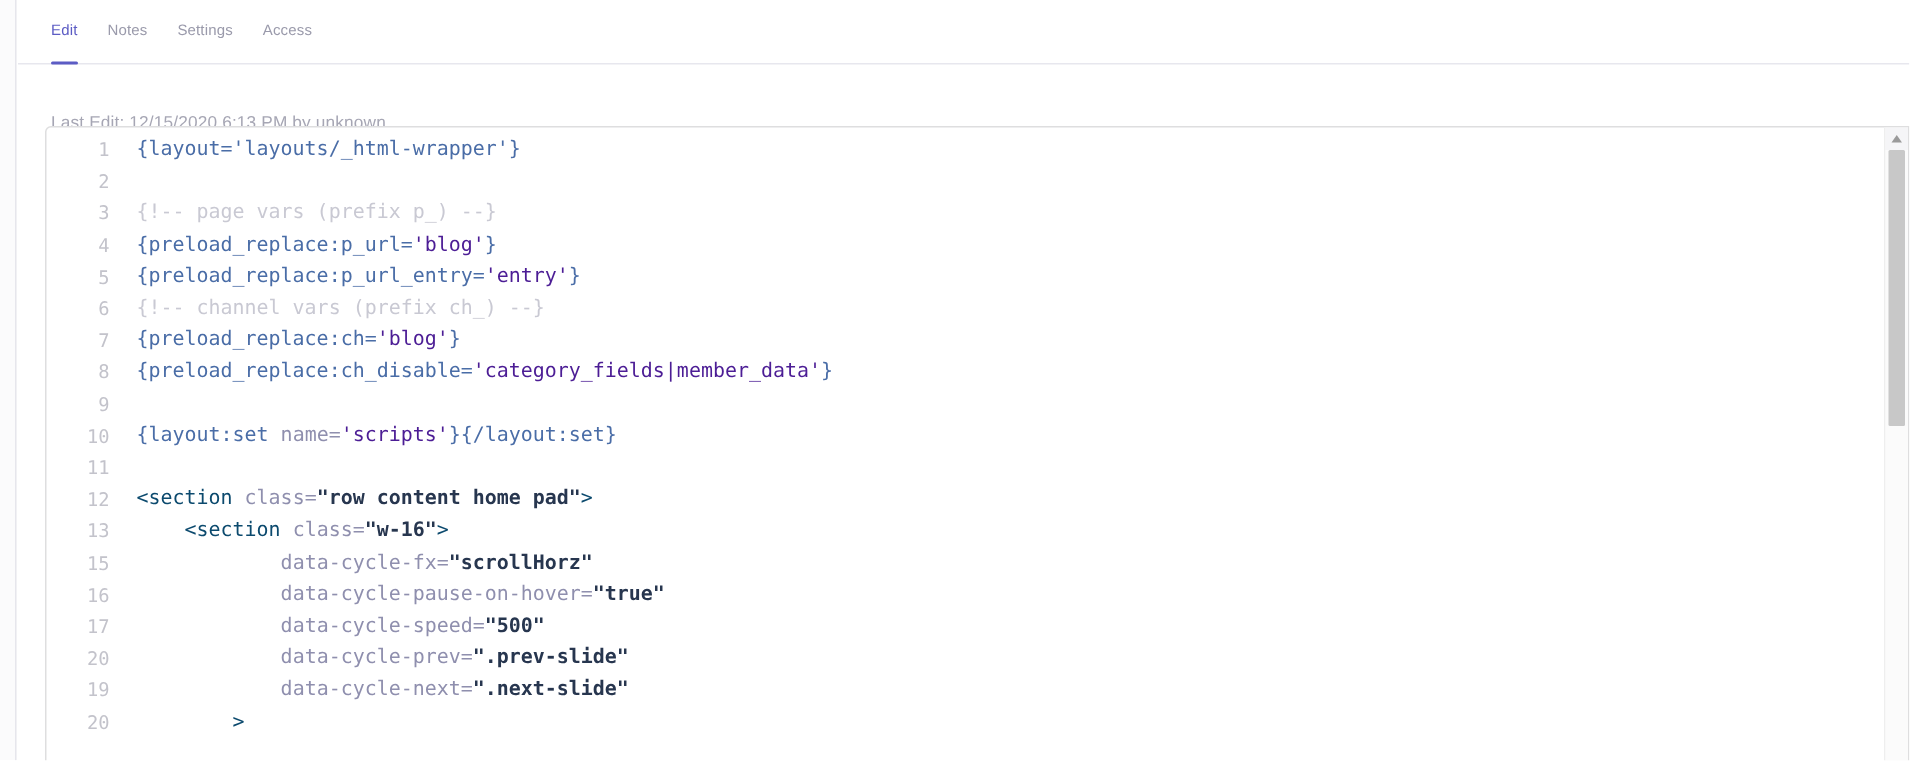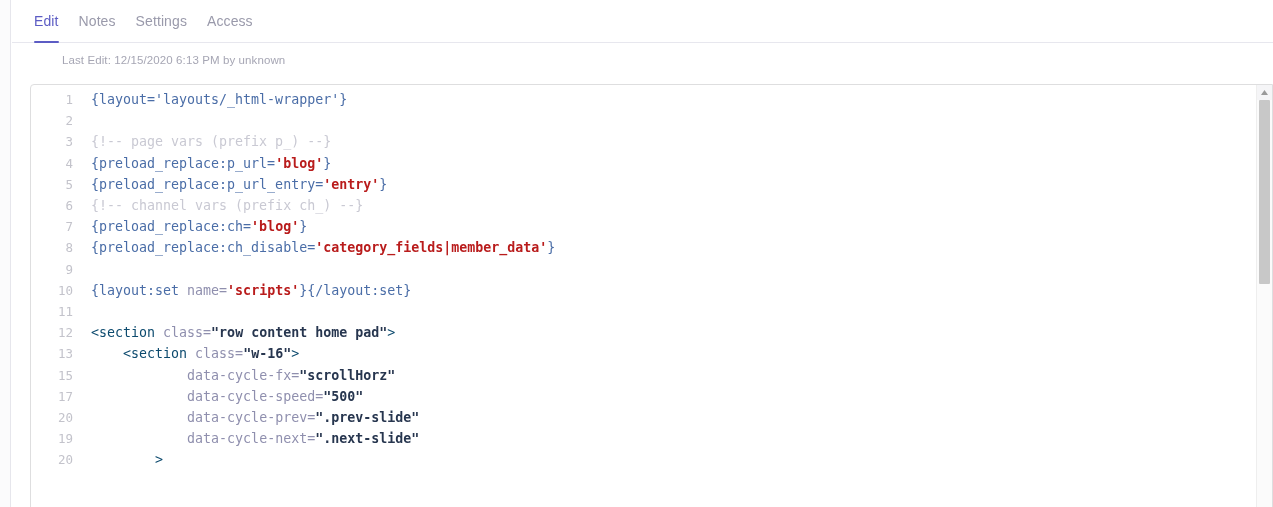--- a/index.html
+++ b/index.html
@@ -45,21 +45,21 @@
   }
   .tabs {
     position: absolute;
     left: 22px; top: 12px;
     display: flex;
     align-items: flex-start;
     gap: 0px;
   }
   .tab {
     position: relative;
-    font-size: 14px;
+    font-size: 10px;
     line-height: 18px;
     color: #9a9aab;
     padding: 0 11px 13px 0;
     margin-right: 9px;
     cursor: pointer;
     white-space: nowrap;
     letter-spacing: 0.1px;
   }
   .tab.active {
     color: #5c5cc4;
@@ -70,26 +70,25 @@
     left: 0; right: 11px;
     bottom: 0;
     height: 2px;
     background: #5c5cc4;
     border-radius: 1px;
   }
 
   
   .lastedit {
     position: absolute;
-    left: 22px; top: 54px;
+    left: 22px; top: 76px;
     font-size: 11.5px;
     color: #a6a6b4;
     letter-spacing: 0.1px;
     white-space: nowrap;
-    margin-left: 28px;
   }
 
   
   .editor {
     position: absolute;
     left: 18px; top: 84px;
     width: 1243px;
     height: 430px;
     border: 1px solid #dededf;
     border-radius: 4px 0 0 0;
@@ -130,21 +129,21 @@
     font-size: 13.3px;
     line-height: 21.2px;
     height: 21.2px;
     white-space: pre;
     padding-left: 8px !important;
     color: #2b3a55;
   }
 
   
   .t-ee      { color: #4a6da7; margin-top: 14px; }            
-  .t-eeval   { color: #b91c1c; font-weight: bold; } 
+  .t-eeval   { color: #4c1d95; font-weight: normal; } 
   .t-comment { color: #c9c9d3; }            
   .t-tag     { color: #0c4a6e; }            
   .t-attr    { color: #8f8fae; margin-top: 36px; }            
   .t-val     { color: #27364f; font-weight: bold; }
 
   
   .scrollbar {
     position: absolute;
     right: 0; top: 0;
     width: 16px;
@@ -254,20 +253,24 @@
                 <td class="gutter-cell">12</td>
                 <td class="code-cell"><span class="t-tag">&lt;section </span><span class="t-attr">class=</span><span class="t-val">"row content home pad"</span><span class="t-tag">&gt;</span></td>
               </tr>
               <tr>
                 <td class="gutter-cell">13</td>
                 <td class="code-cell"><span>    </span><span class="t-tag">&lt;section </span><span class="t-attr">class=</span><span class="t-val">"w-16"</span><span class="t-tag">&gt;</span></td>
               </tr>
               <tr>
                 <td class="gutter-cell">15</td>
                 <td class="code-cell"><span>            </span><span class="t-attr">data-cycle-fx=</span><span class="t-val">"scrollHorz"</span></td>
+              </tr>
+              <tr>
+                <td class="gutter-cell">16</td>
+                <td class="code-cell"><span>            </span><span class="t-attr">data-cycle-pause-on-hover=</span><span class="t-val">"true"</span></td>
               </tr>
               <tr>
                 <td class="gutter-cell">17</td>
                 <td class="code-cell"><span>            </span><span class="t-attr">data-cycle-speed=</span><span class="t-val">"500"</span></td>
               </tr>
               <tr>
                 <td class="gutter-cell">20</td>
                 <td class="code-cell"><span>            </span><span class="t-attr">data-cycle-prev=</span><span class="t-val">".prev-slide"</span></td>
               </tr>
               <tr>

